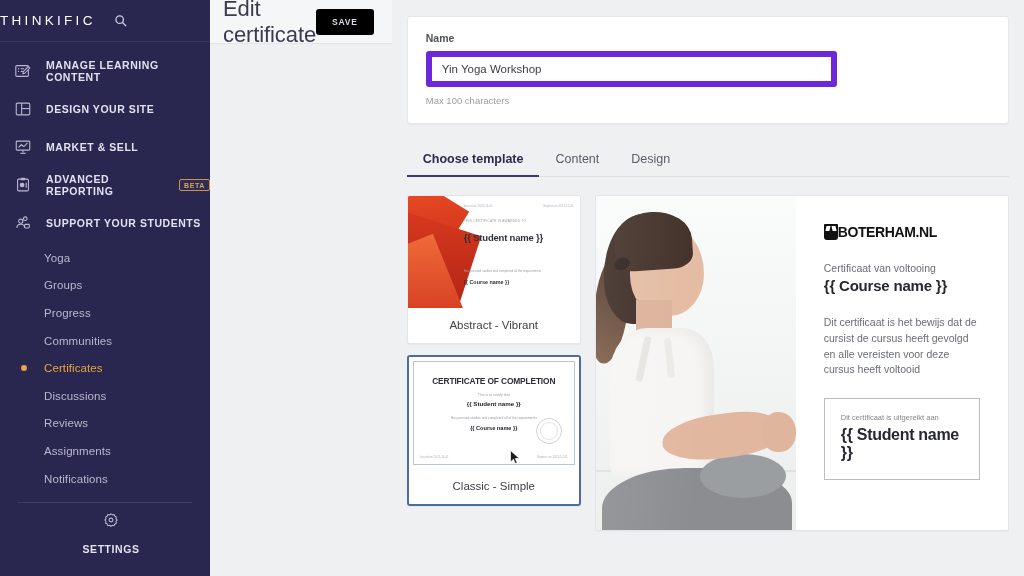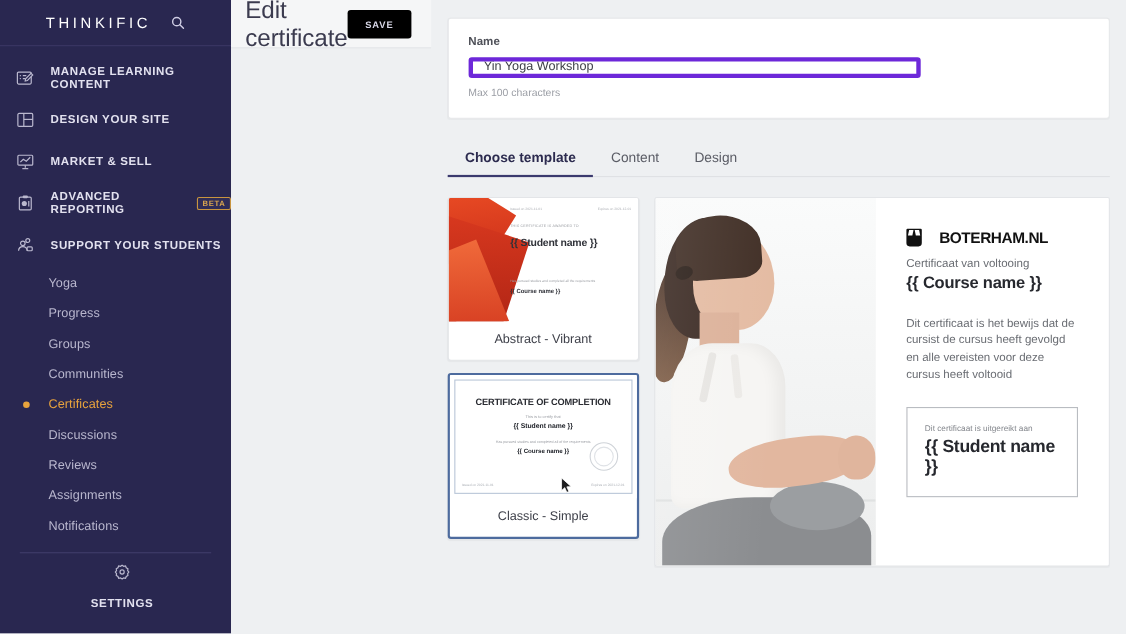--- a/index.html
+++ b/index.html
@@ -14,21 +14,21 @@
   
   .sidebar {
     width: 210px; height: 576px;
     background: #292750;
     flex: 0 0 210px;
     display: flex; flex-direction: column;
     overflow: hidden;
   }
   .brand-row {
     height: 42px; flex: 0 0 42px;
-    display: flex; align-items: center; justify-content: center;
+    display: flex; align-items: center; justify-content: flex-start;
     gap: 18px;
     border-bottom: 1px solid #3a3763;
     position: relative;
   }
   .brand-logo {
     color: #ffffff;
     font-size: 13.5px;
     letter-spacing: 3.3px;
     font-weight: 400;
   }
@@ -100,22 +100,22 @@
     border: 1px solid #e6e8ea;
     border-radius: 3px;
     padding: 15px 18px 17px 18px;
     box-shadow: 0 1px 1px rgba(0,0,0,.03);
   }
   .field-label {
     font-size: 10.5px; color: #4f5159; font-weight: 700; margin-bottom: 7px;
   }
   .text-input {
     width: 411px; height: 19px;
-    border: 4px solid #6d28d9; border-radius: 3px;
-    padding: 0 10px; font-size: 11.5px; color: #3d3f47;
+    border: 6px solid #6d28d9; border-radius: 3px;
+    padding: 12px 10px; font-size: 11.5px; color: #3d3f47;
     font-family: "Liberation Sans", sans-serif;
     background: #fff; outline: none;
   }
   .field-help { font-size: 9.5px; color: #9b9ea5; margin-top: 8px; }
 
   .tabs {
     display: flex; align-items: flex-end; gap: 0;
     border-bottom: 1px solid #dfe1e4;
     margin-top: 21px;
   }
@@ -175,21 +175,21 @@
     border-radius: 2px;
     height: 336px;
     display: flex; overflow: hidden;
     box-shadow: 0 1px 1px rgba(0,0,0,.03);
   }
   .photo {
     width: 200px; flex: 0 0 200px; position: relative; overflow: hidden;
     background: linear-gradient(180deg,#f7f8f8 0%,#f1f2f2 60%,#e9eaea 100%);
   }
   .cert-body { flex: 1 1 auto; padding: 28px 28px 0 28px; position: relative; }
-  .logo-row { display:flex; align-items:flex-start; gap:16px; margin-bottom: 10px; }
+  .logo-row { display:flex; align-items:flex-start; gap:0; margin-bottom: 22px; }
   .logo-mark { width:14px; height:16px; background:#111; position:relative; border-radius:1px 1px 3px 3px; }
   .logo-mark::before { content:""; position:absolute; left:2px; top:1.5px; width:4px; height:4.5px; background:#fff; transform: skewX(-12deg);}
   .logo-mark::after { content:""; position:absolute; right:2px; top:1.5px; width:4px; height:4.5px; background:#fff; transform: skewX(12deg);}
   .logo-text { font-size:14px; font-weight:700; color:#111; letter-spacing:-.4px; }
   .cert-kicker { font-size:10.5px; color:#6a6d73; margin-bottom:3px; }
   .cert-course { font-size:15px; font-weight:700; color:#26282e; letter-spacing:-.2px; }
   .cert-desc { font-size:10.5px; color:#6a6d73; line-height:1.5; margin-top:21px; max-width:290px; }
   .cert-box {
     margin-top: 20px; border: 1px solid #b9bcc1;
     padding: 14px 16px 17px 16px; max-width: 290px;
@@ -319,24 +319,24 @@
           </svg>
         </span>
         <span class="nav-label">SUPPORT YOUR STUDENTS</span>
       </div>
 
       <div class="sub-list">
         <div class="sub-item">
             <span>Yoga</span>
           </div>
         <div class="sub-item">
+            <span>Groups</span>
+          </div>
+        <div class="sub-item">
             <span>Progress</span>
-          </div>
-        <div class="sub-item">
-            <span>Groups</span>
           </div>
         <div class="sub-item">
             <span>Communities</span>
           </div>
         <div class="sub-item active">
             <span>Certificates</span>
           </div>
         <div class="sub-item">
             <span>Discussions</span>
           </div>

